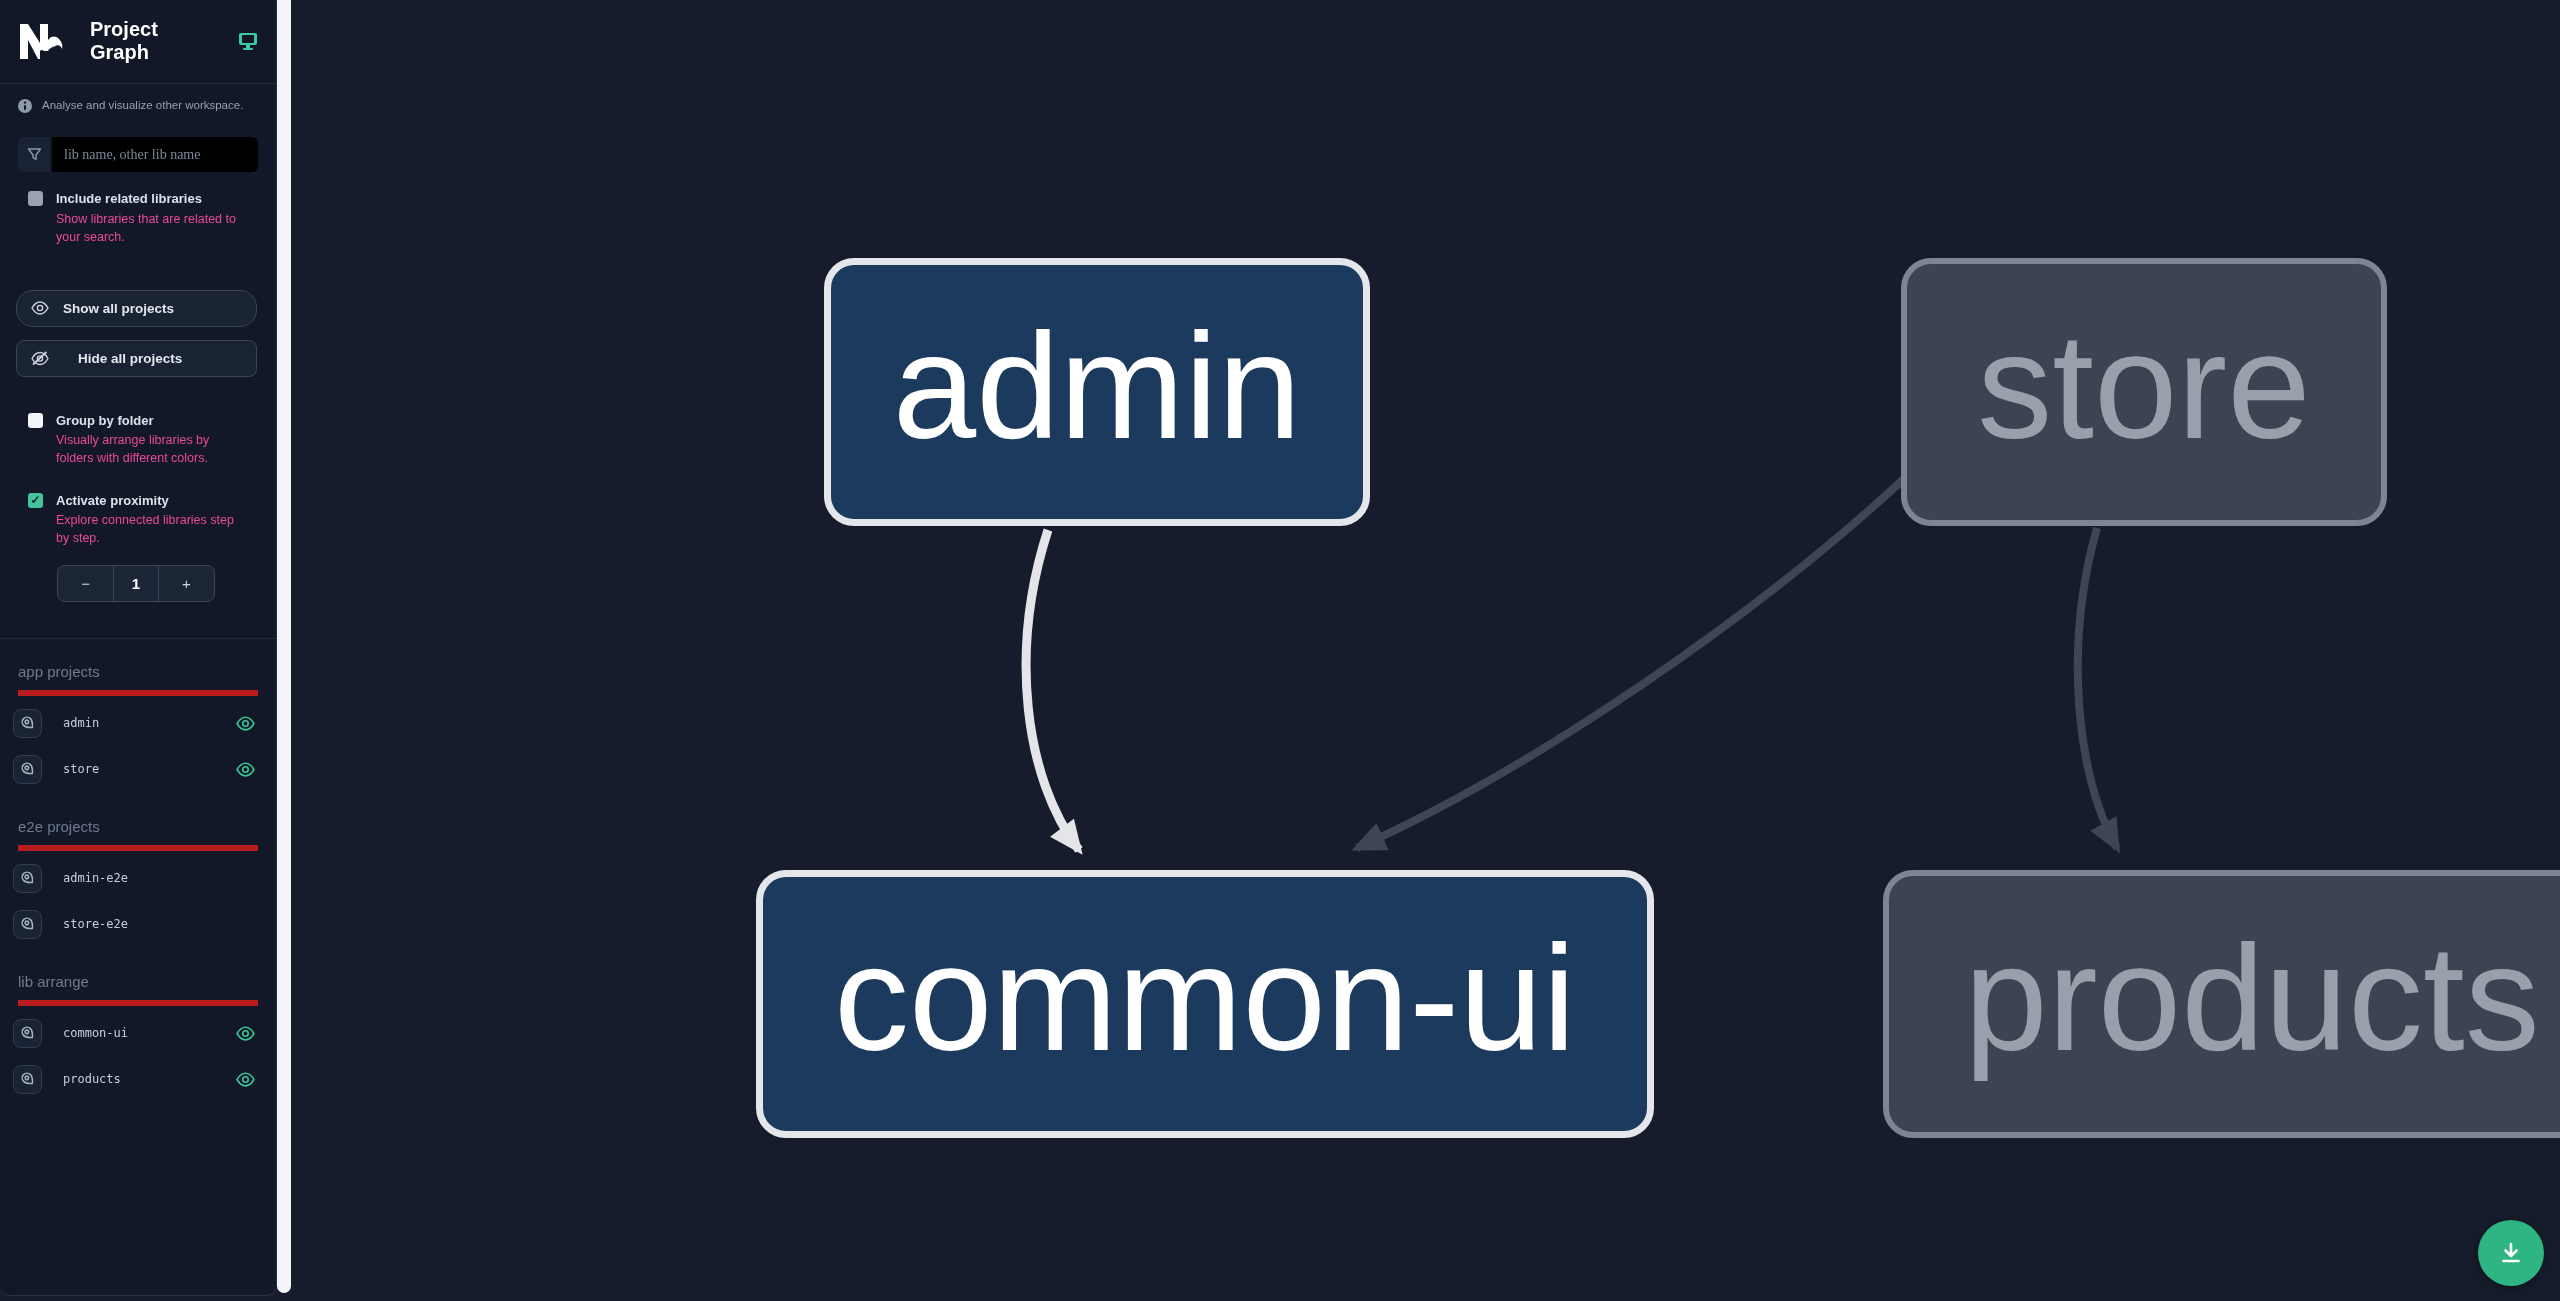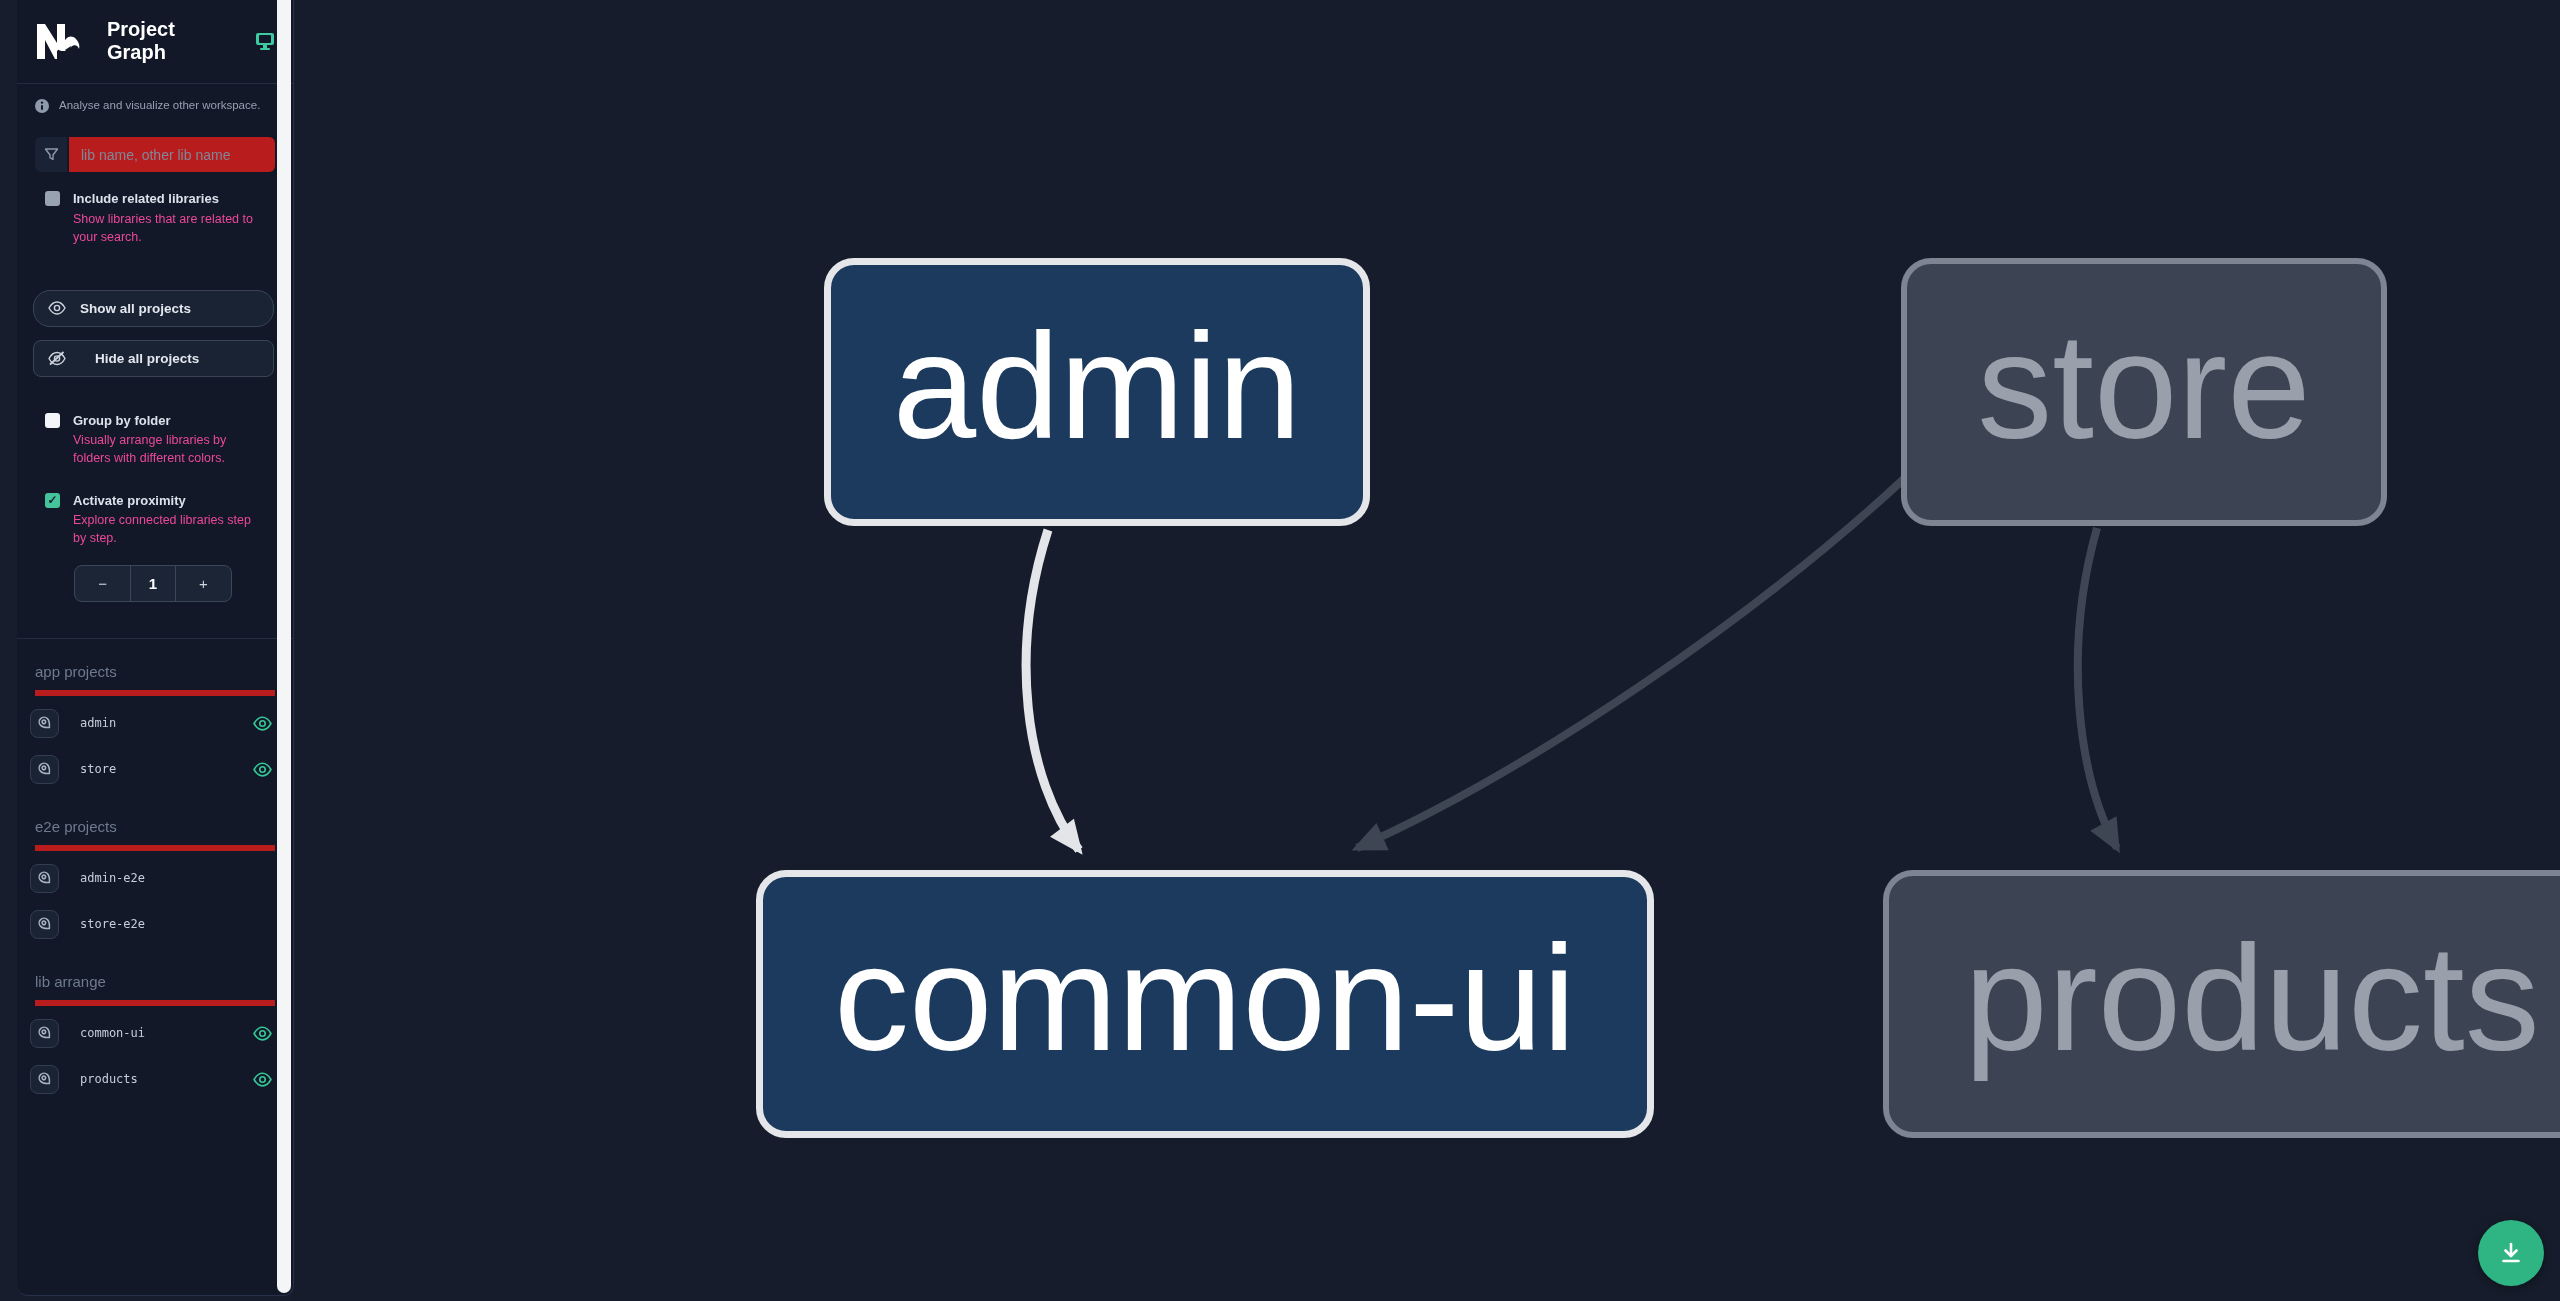--- a/index.html
+++ b/index.html
@@ -24,21 +24,21 @@
 
   
   .fab{
     position:absolute;z-index:4;left:2478px;top:1220px;width:66px;height:66px;border-radius:50%;
     background:#2fb583;border:none;display:flex;align-items:center;justify-content:center;cursor:pointer;
     box-shadow:0 2px 8px rgba(0,0,0,.35);
   }
 
   
   #sidebar{
-    position:absolute;left:17px;top:-1px;width:277px;height:1297px;z-index:3;
+    position:absolute;left:0;top:-1px;width:277px;height:1297px;z-index:3;
     background:#121828;border:1px solid #27314a;border-left:none;border-top:none;
     border-radius:0 0 10px 10px;box-sizing:border-box;color:#dce2eb;
   }
   #scroll-strip{
     position:absolute;left:277px;top:0;width:14px;height:1293px;z-index:3;
     background:#f4f5f7;border-radius:0 0 7px 7px;cursor:pointer;
   }
   .sb-header{
     height:85px;display:flex;align-items:center;padding:0 18px;box-sizing:border-box;
     border-bottom:1px solid #232d40;
@@ -46,22 +46,22 @@
   .sb-title{font-size:20px;font-weight:700;color:#ffffff;margin-left:26px;}
   .sb-header .mon{margin-left:20px;cursor:pointer;display:flex;}
   .sb-sub{display:flex;align-items:flex-start;gap:10px;margin:15px 18px 0;color:#96a0b0;font-size:11.5px;}
 
   .searchbox{display:flex;margin:24px 18px 0;height:35px;}
   .searchbox .icell{
     width:32px;background:#1a2335;border-radius:6px 0 0 6px;display:flex;align-items:center;justify-content:center;
     border-right:2px solid #121828;
   }
   .searchbox input{
-    flex:1;background:#b91c1c;border:none;outline:none;border-radius:0 6px 6px 0;
-    color:#dfe5ee;font-size:14px;padding:0 12px;font-family:Liberation Sans, sans-serif;
+    flex:1;background:#000000;border:none;outline:none;border-radius:0 6px 6px 0;
+    color:#dfe5ee;font-size:14px;padding:0 12px;font-family:Liberation Serif, serif;
   }
   .searchbox input::placeholder{color:#7e8899;}
 
   .chk-block{display:flex;gap:13px;margin:18px 28px 0;align-items:flex-start;}
   .chk{width:15px;height:15px;border-radius:3px;flex:0 0 auto;margin-top:1px;cursor:pointer;
        display:flex;align-items:center;justify-content:center;font-size:12px;font-weight:700;}
   .chk.muted{background:#99a2b0;}
   .chk.white{background:#f3f5f8;}
   .chk.checked{background:#45c39a;color:#17202e;}
   .chk-label{font-size:13px;font-weight:600;color:#dce2eb;line-height:1.35;}

